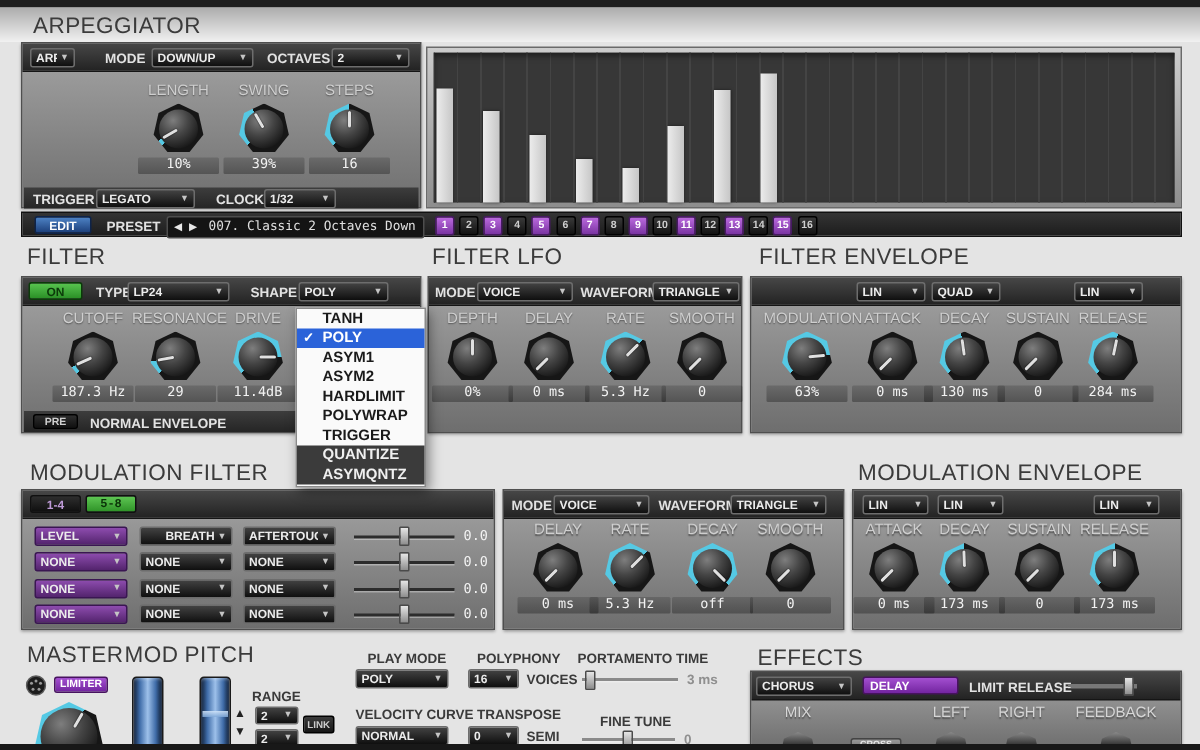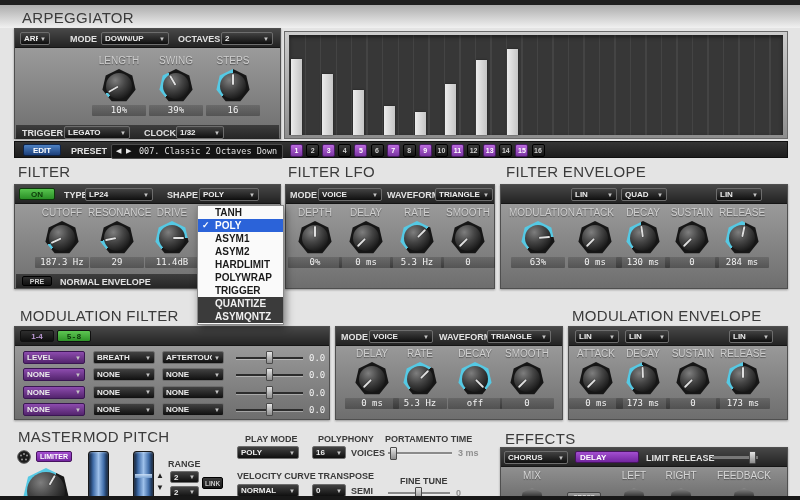--- a/index.html
+++ b/index.html
@@ -193,21 +193,21 @@
   <div class="panel" style="left:14px;top:326px;width:316px;height:94px;">
     <div class="phead">
       <div class="tab darkt" style="left:5px;top:3px;width:34px;">1-4</div>
       <div class="tab green" style="left:42px;top:3px;width:34px;">5-8</div>
     </div>
     <div class="abs" id="matrix-rows" style="left:8px;top:24px;width:308px;height:68px;">
         <div class="mrow" style="top: 0px;">
           <div class="dd purple" style="left: 0px; top: 0px; width: 62px;">
             <span>LEVEL</span>
           </div>
-          <div class="dd" style="left: 70px; top: 0px; width: 62px;">
+          <div class="dd" style="left: 70px; top: 0px; width: 62px; text-align: right;">
             <span>BREATH</span>
           </div>
           <div class="dd" style="left: 139px; top: 0px; width: 62px;">
             <span>AFTERTOUCH</span>
           </div>
           <div class="track" style="left: 213px; top: 6px; width: 67px;"></div>
           <div class="handle" style="left: 243px; top: 0px;"></div>
           <div class="mval" style="left: 286px; top: 2px;">0.0</div>
         </div>
         <div class="mrow" style="top: 17.4px;">

